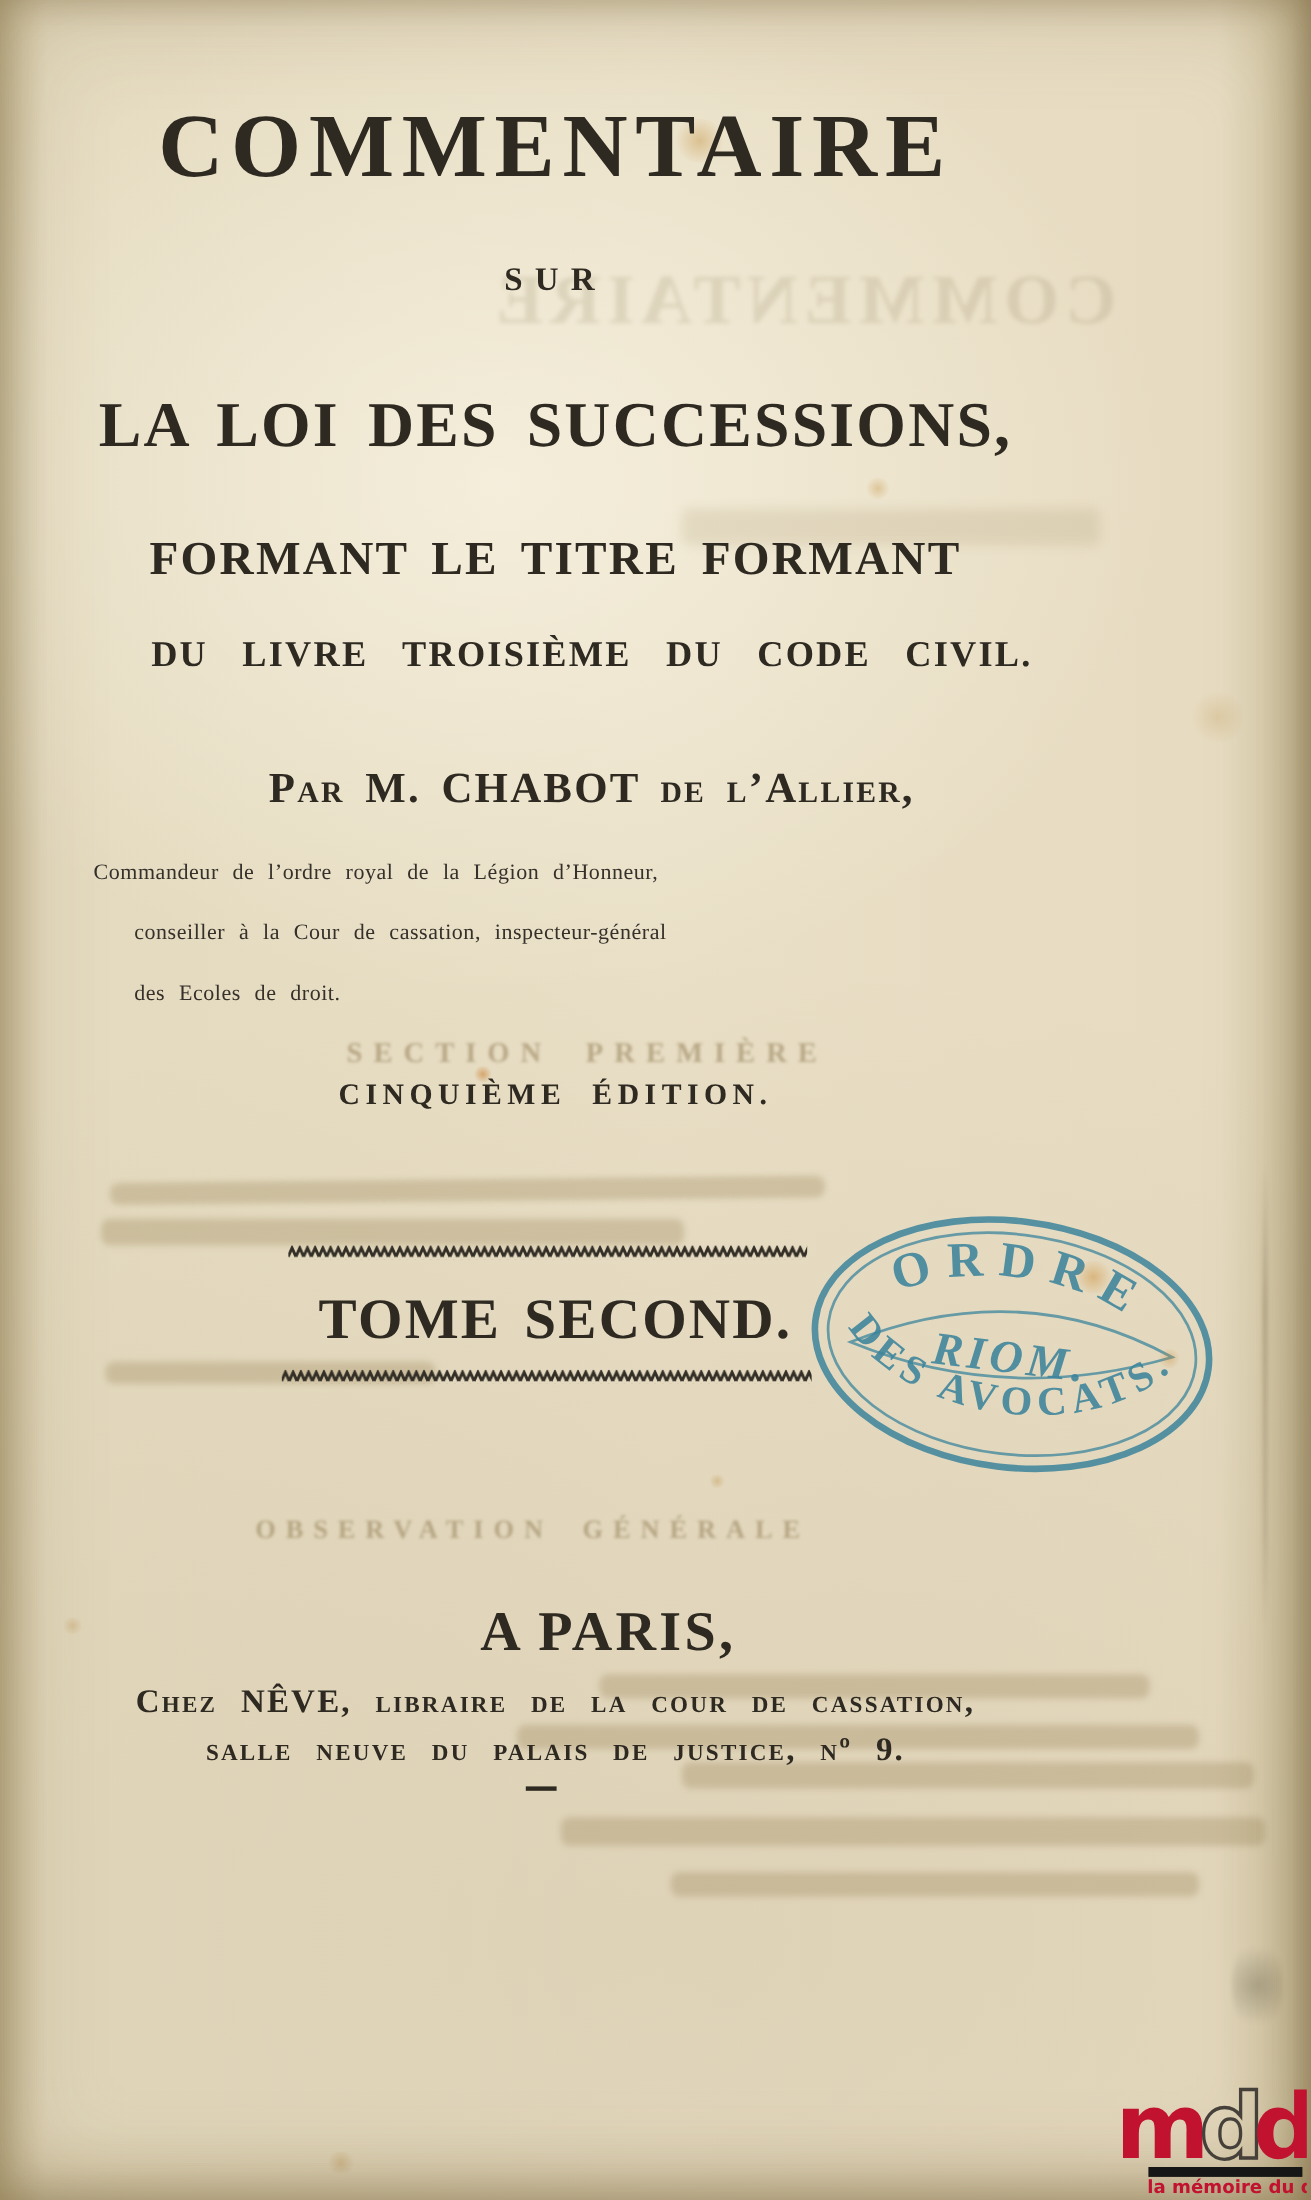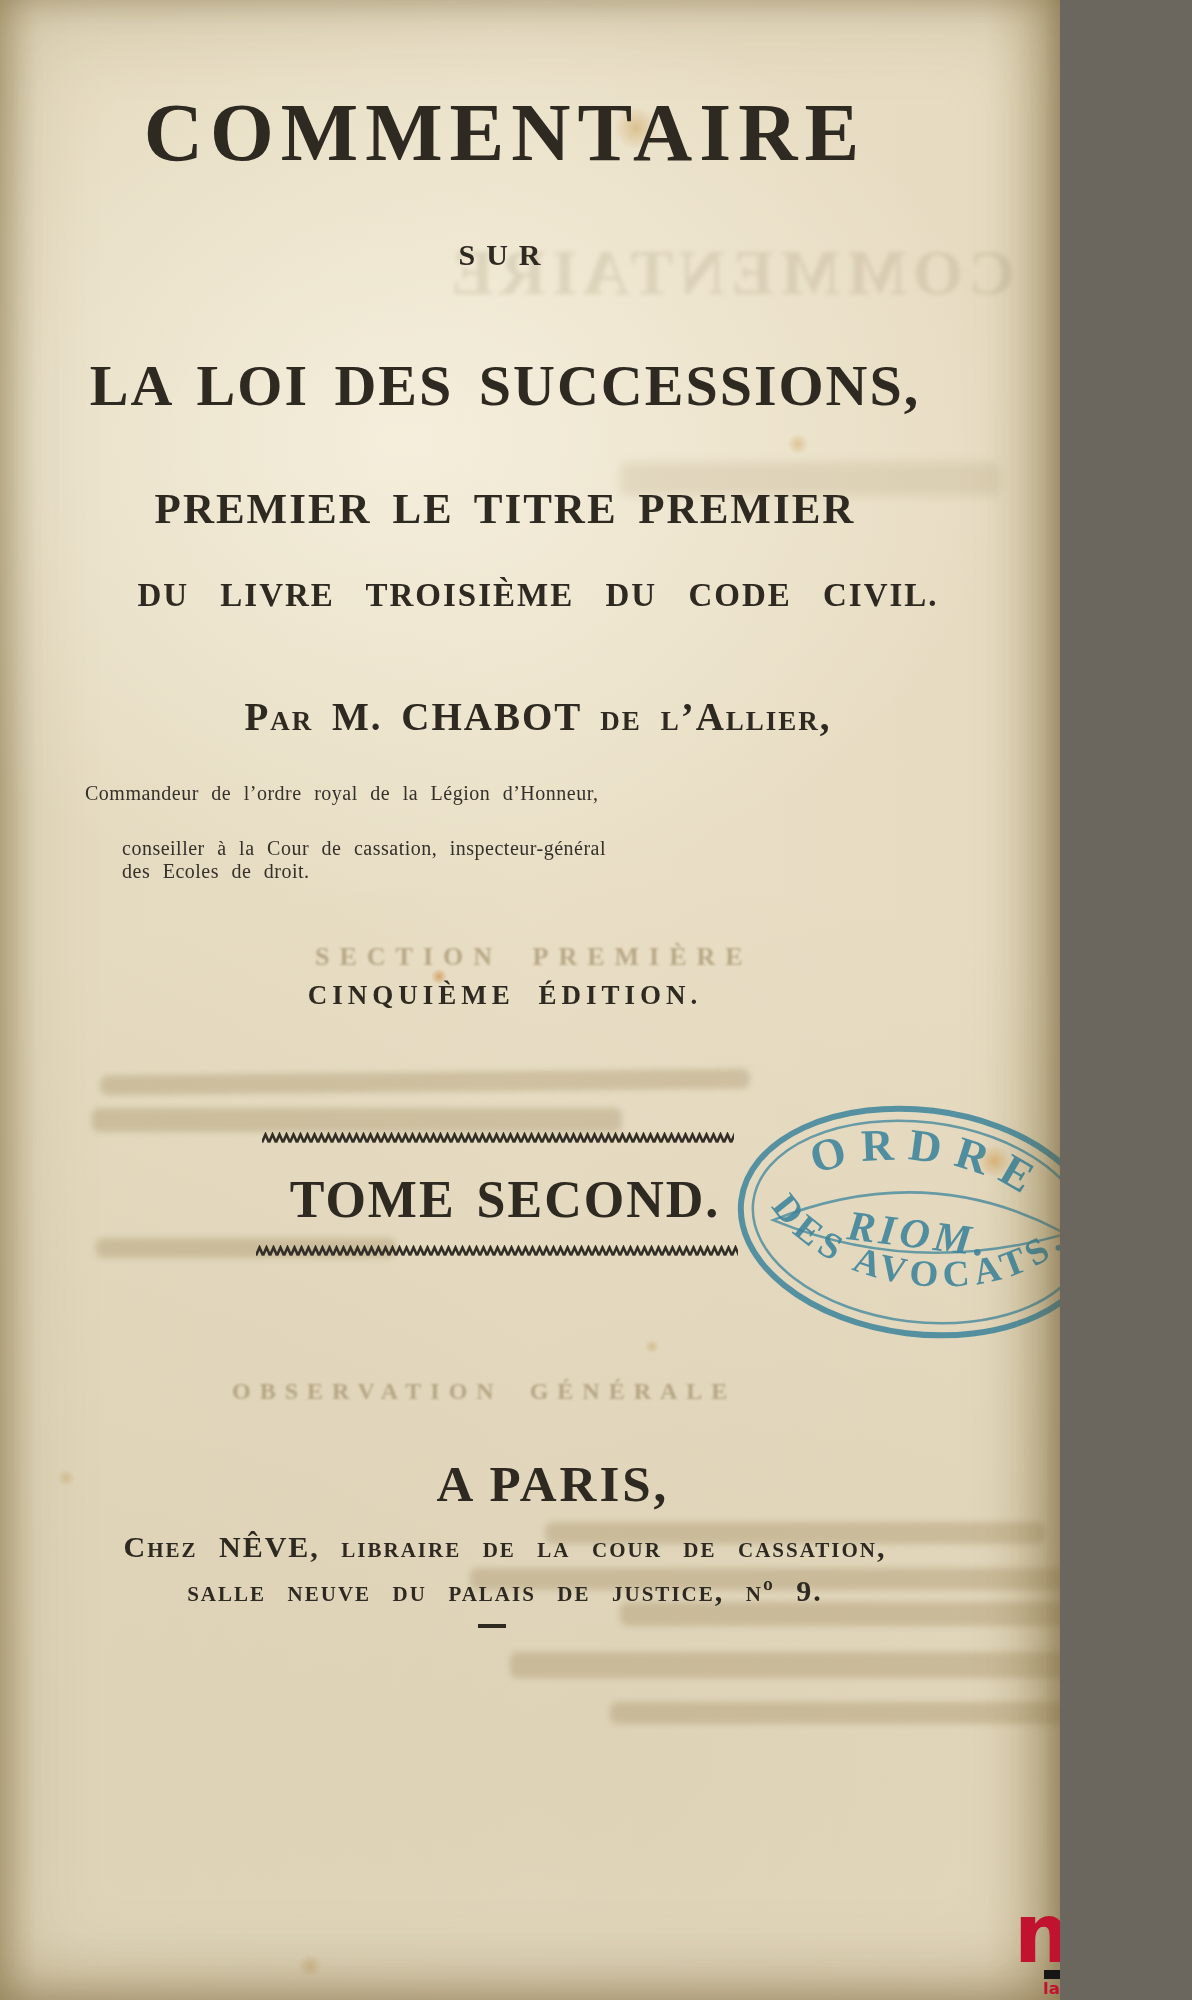--- a/index.html
+++ b/index.html
@@ -1,17 +1,17 @@
 <!DOCTYPE html>
 <html><head>
 <meta charset="utf-8">
 <style>
   html,body{margin:0;padding:0;background:#6b675f;}
   .page{
-    position:relative;width:1060px;height:2000px;overflow:hidden;
+    position:relative;width:1192px;height:2000px;overflow:hidden;
     font-family:"Liberation Serif","DejaVu Serif",serif;
     color:#2f2b23;
     background:
       radial-gradient(ellipse 850px 650px at 38% 22%, rgba(255,251,238,.55), rgba(255,251,238,0) 72%),
       radial-gradient(ellipse 1500px 1200px at 52% 88%, rgba(125,98,52,.10), rgba(125,98,52,0) 75%),
       linear-gradient(90deg,#d3c8a8 0%,#e4dabf 3.5%,#e9dfc6 50%,#e7dcc2 93%,#d5c9a8 98.5%,#c4b797 100%),
       #e7ddc3;
   }
   .vignette{position:absolute;inset:0;z-index:6;pointer-events:none;
     box-shadow:inset 0 0 95px rgba(112,86,40,.28), inset -16px 0 34px rgba(92,72,36,.22),
@@ -21,21 +21,21 @@
   .ink{color:#2e2a22;}
   .t-main   {top:86px;  font-size:82px;font-weight:bold;letter-spacing:7px;}
   .t-sur    {top:238px; font-size:30px;font-weight:bold;letter-spacing:11px;}
   .t-subj   {top:352px; font-size:58px;font-weight:bold;letter-spacing:2px;word-spacing:9px;}
   .t-sub1   {top:484px; font-size:43px;font-weight:bold;letter-spacing:2px;word-spacing:8px;}
   .t-sub2   {top:577px; font-size:33px;font-weight:bold;letter-spacing:2px;word-spacing:21px;padding-left:33px;}
   .t-byline {top:694px; font-size:39px;font-weight:bold;font-variant:small-caps;letter-spacing:2px;word-spacing:7px;padding-left:33px;}
   .t-auth   {position:absolute;font-size:20px;letter-spacing:.5px;word-spacing:7px;white-space:nowrap;color:#35302a;}
   .a1{left:85px; top:782px;}
   .a2{left:122px;top:837px;}
-  .a3{left:122px;top:860px;font-family:Liberation Serif, serif;}
+  .a3{left:122px;top:892px;font-family:Liberation Serif, serif;}
   .t-edit   {top:980px; font-size:27px;font-weight:bold;letter-spacing:5px;word-spacing:12px;}
   .t-tome   {top:1170px;font-size:52px;font-weight:bold;letter-spacing:2px;word-spacing:6px;}
   .t-city   {top:1455px;font-size:51px;font-weight:bold;letter-spacing:3px;padding-left:48px;}
   .t-imp1   {top:1530px;font-size:30px;font-weight:bold;font-variant:small-caps;letter-spacing:2px;word-spacing:12px;}
   .t-imp2   {top:1574px;font-size:30px;font-weight:bold;font-variant:small-caps;letter-spacing:2px;word-spacing:12px;}
   .t-year   {top:1648px;font-size:40px;font-weight:bold;letter-spacing:2px;}
   .dash{position:absolute;left:478px;top:1624px;width:28px;height:4px;background:#2e2a22;}
   .wavy{position:absolute;z-index:3;}
   .w1{left:262px;top:1132px;}
   .w2{left:256px;top:1245px;}
@@ -101,21 +101,21 @@
   <div class="spot s7"></div>
   <div class="spot s8"></div>
   <div class="spot s9"></div>
   <div class="spot s10"></div>
   <div class="crease"></div>
 
   <div class="col">
     <div class="line ink t-main">COMMENTAIRE</div>
     <div class="line ink t-sur">SUR</div>
     <div class="line ink t-subj">LA LOI DES SUCCESSIONS,</div>
-    <div class="line ink t-sub1">PREMIER LE TITRE PREMIER</div>
+    <div class="line ink t-sub1">FORMANT LE TITRE FORMANT</div>
     <div class="line ink t-sub2">DU LIVRE TROISIÈME DU CODE CIVIL.</div>
     <div class="line ink t-byline">Par M. CHABOT de l’Allier,</div>
     <div class="t-auth a1">Commandeur de l’ordre royal de la Légion d’Honneur,</div>
     <div class="t-auth a2">conseiller à la Cour de cassation, inspecteur-général</div>
     <div class="t-auth a3">des Ecoles de droit.</div>
     <div class="line ink t-edit">CINQUIÈME ÉDITION.</div>
     <div class="line ink t-tome">TOME SECOND.</div>
     <div class="line ink t-city">A PARIS,</div>
     <div class="line ink t-imp1">Chez NÊVE, libraire de la cour de cassation,</div>
     <div class="line ink t-imp2">salle neuve du palais de justice, nº 9.</div>

